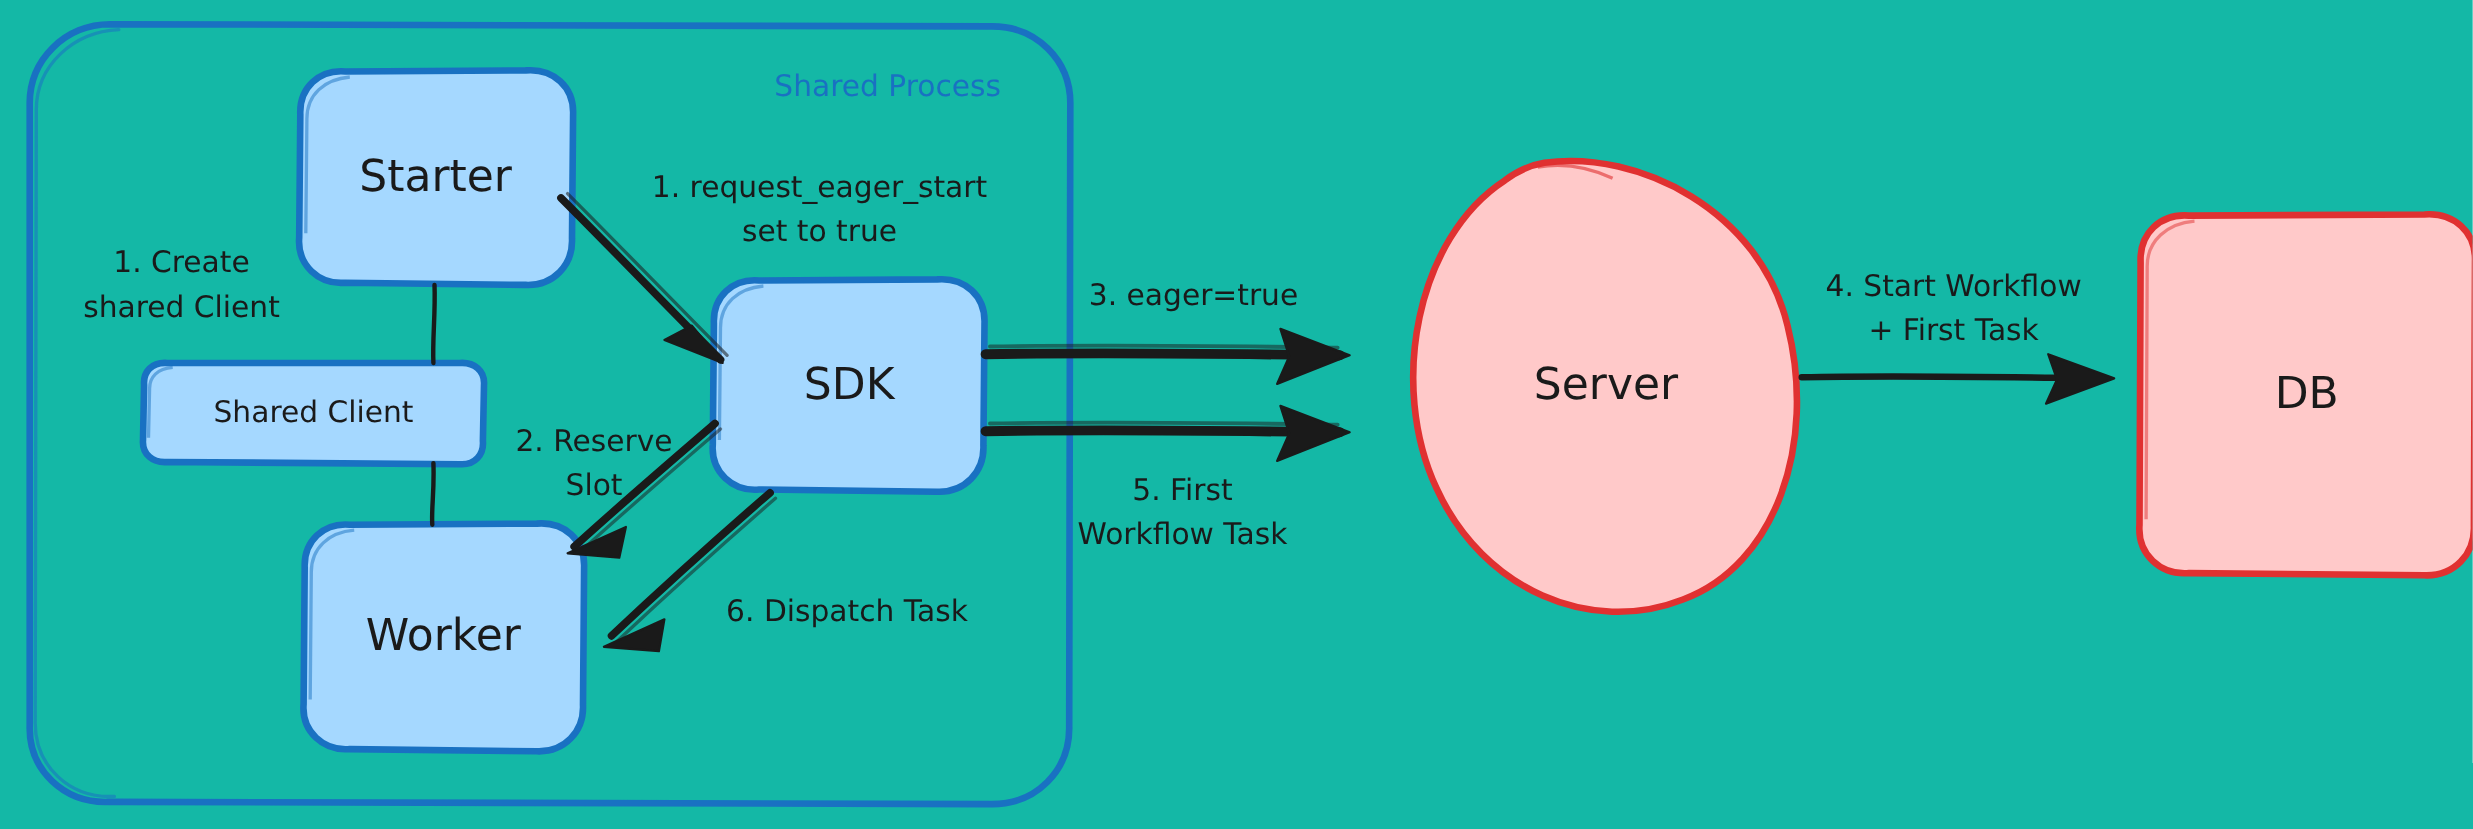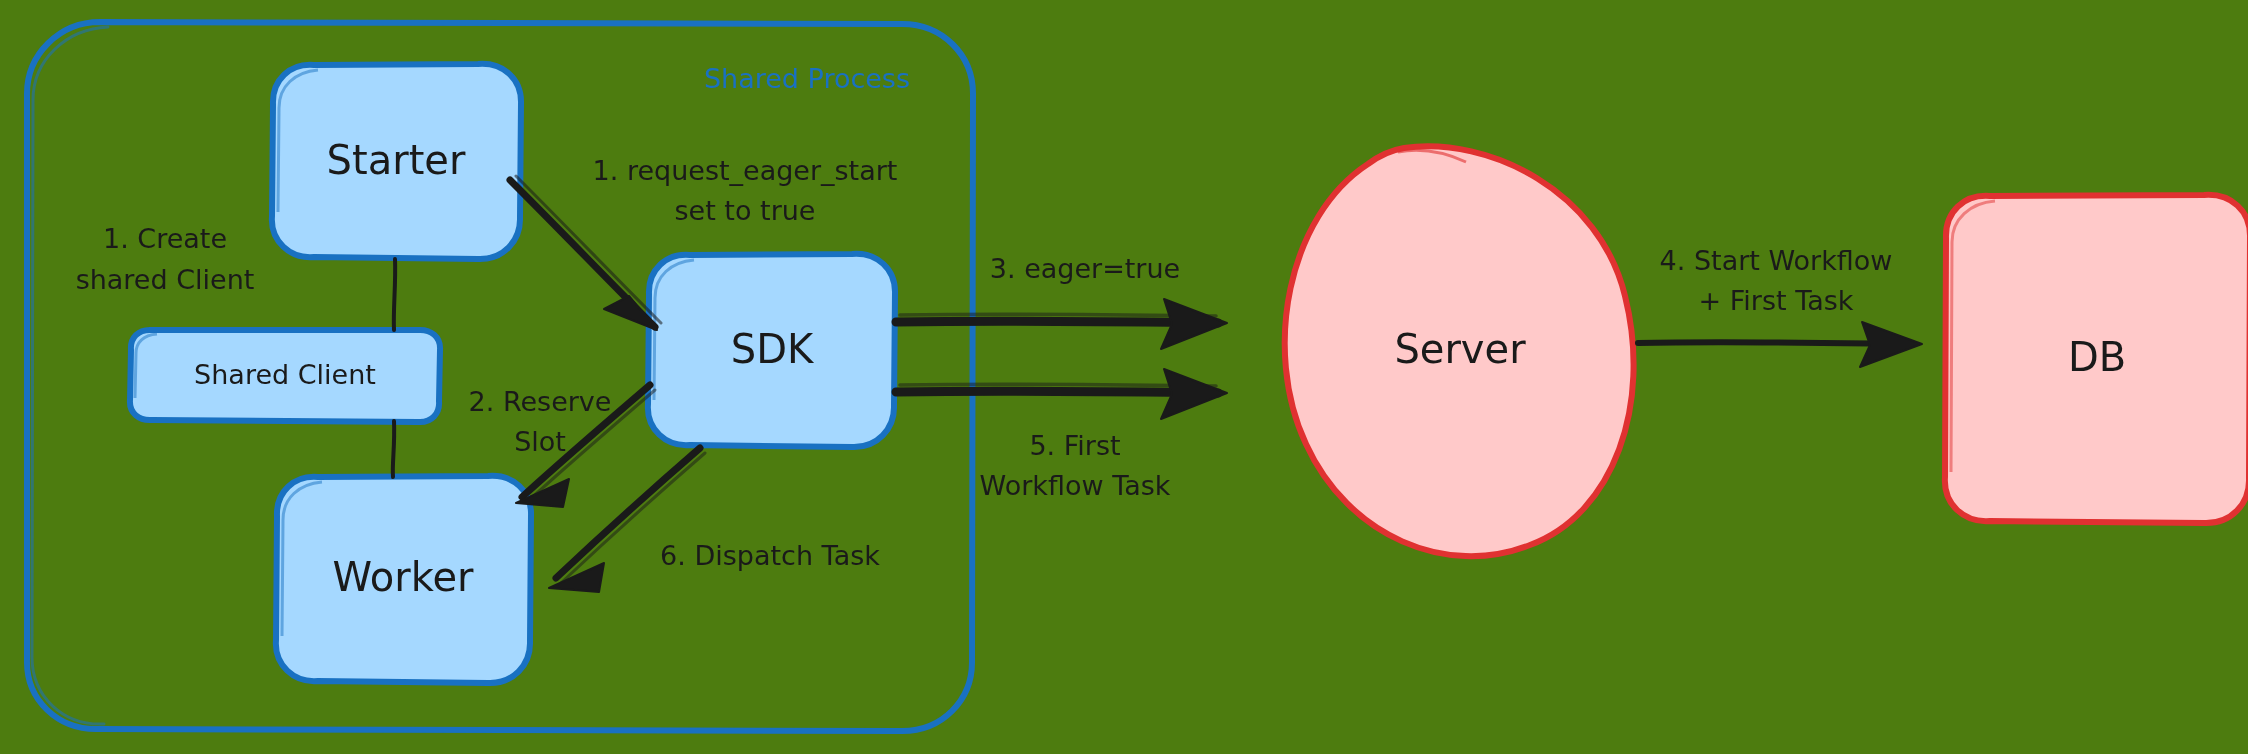--- a/index.html
+++ b/index.html
@@ -11,21 +11,21 @@
   body {
     width: 2248px;
     height: 754px;
     font-family: "DejaVu Sans", sans-serif;
     overflow: hidden;
   }
   #diagram-root {
     position: relative;
     width: 2248px;
     height: 754px;
-    background: #4d7c0f;
+    background: #14b8a6;
   }
   svg#diagram-svg {
     position: absolute;
     left: 0;
     top: 0;
     width: 2248px;
     height: 754px;
     display: block;
   }
   text {

